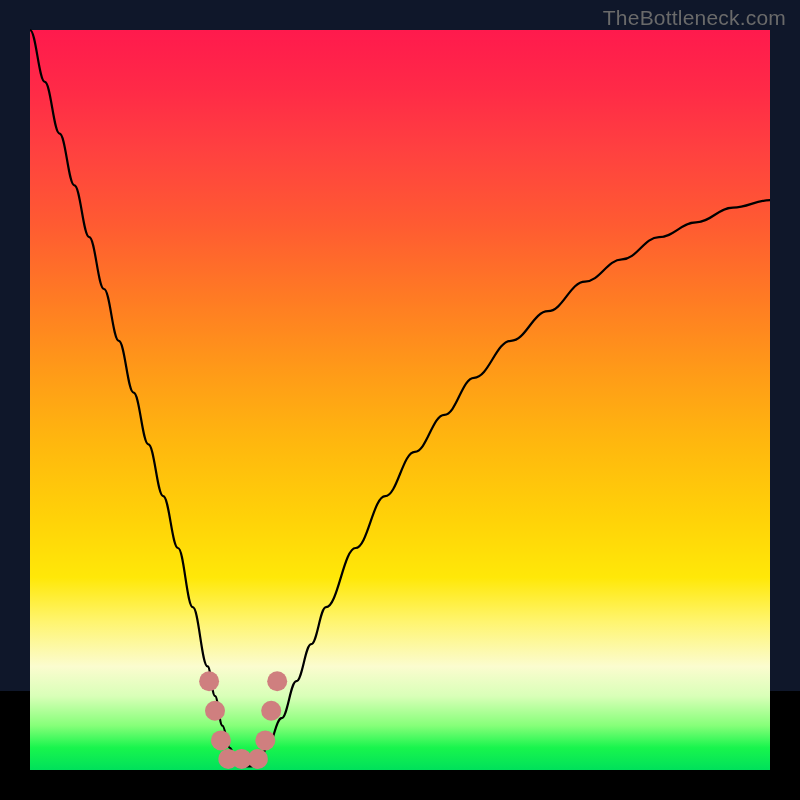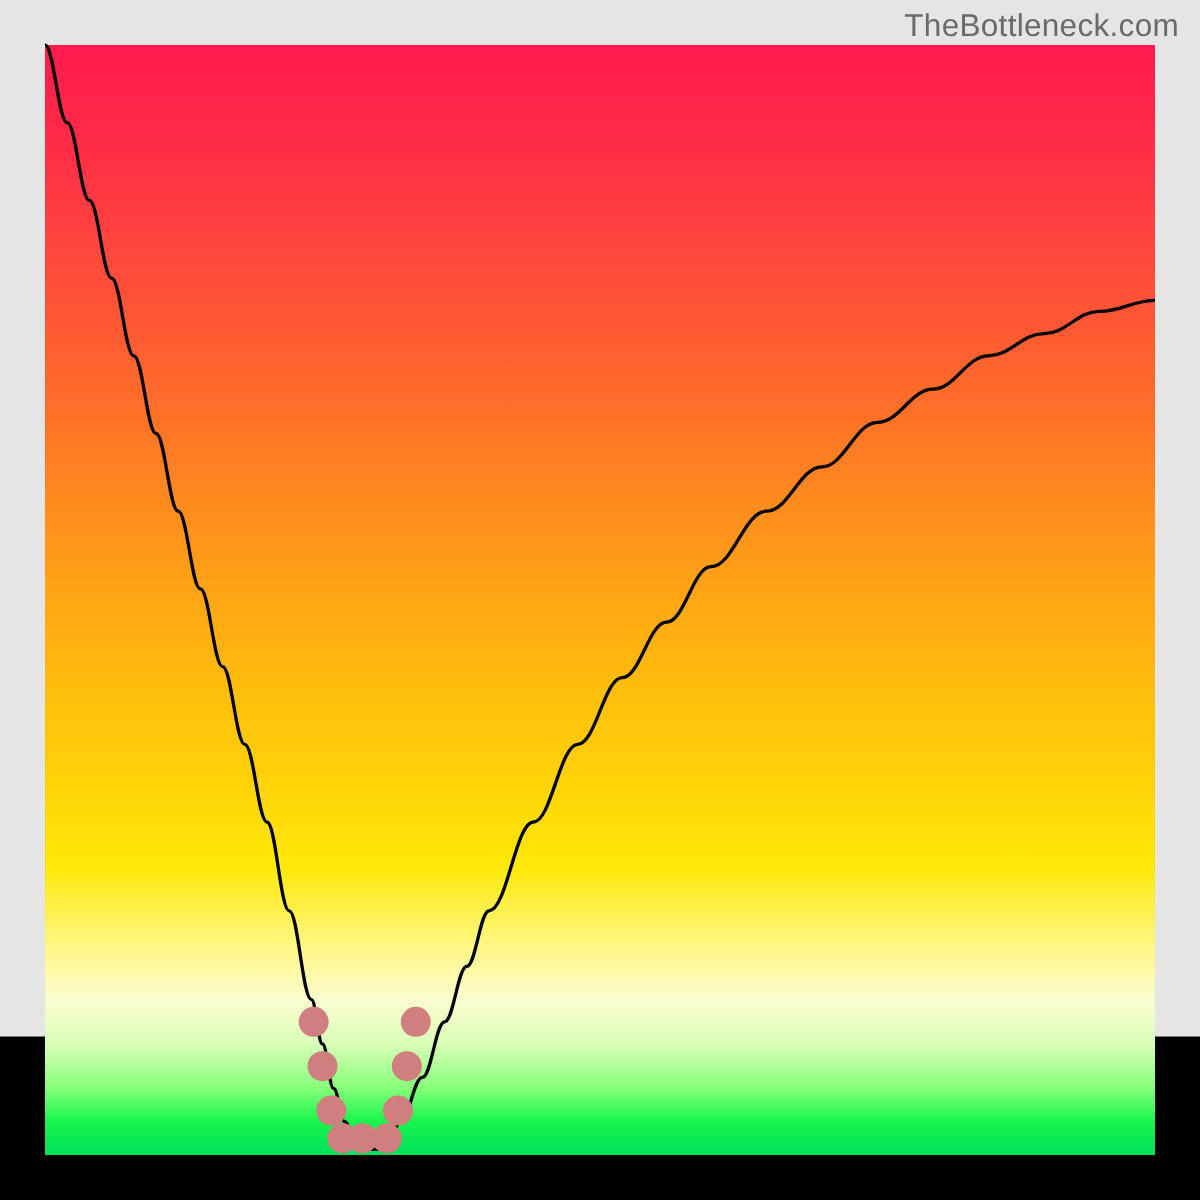--- a/index.html
+++ b/index.html
@@ -10,21 +10,21 @@
     background: #000;
     overflow: hidden;
     font-family: Arial, Helvetica, sans-serif;
   }
   .frame {
     position: absolute;
     left: 0;
     top: 0;
     width: 800px;
     height: 691px;
-    background: #e5e5e5;
+    background: #0f172a;
   }
   .plot-area {
     position: absolute;
     left: 30px;
     top: 30px;
     width: 740px;
     height: 740px;
     
     background: linear-gradient(
       to bottom,

